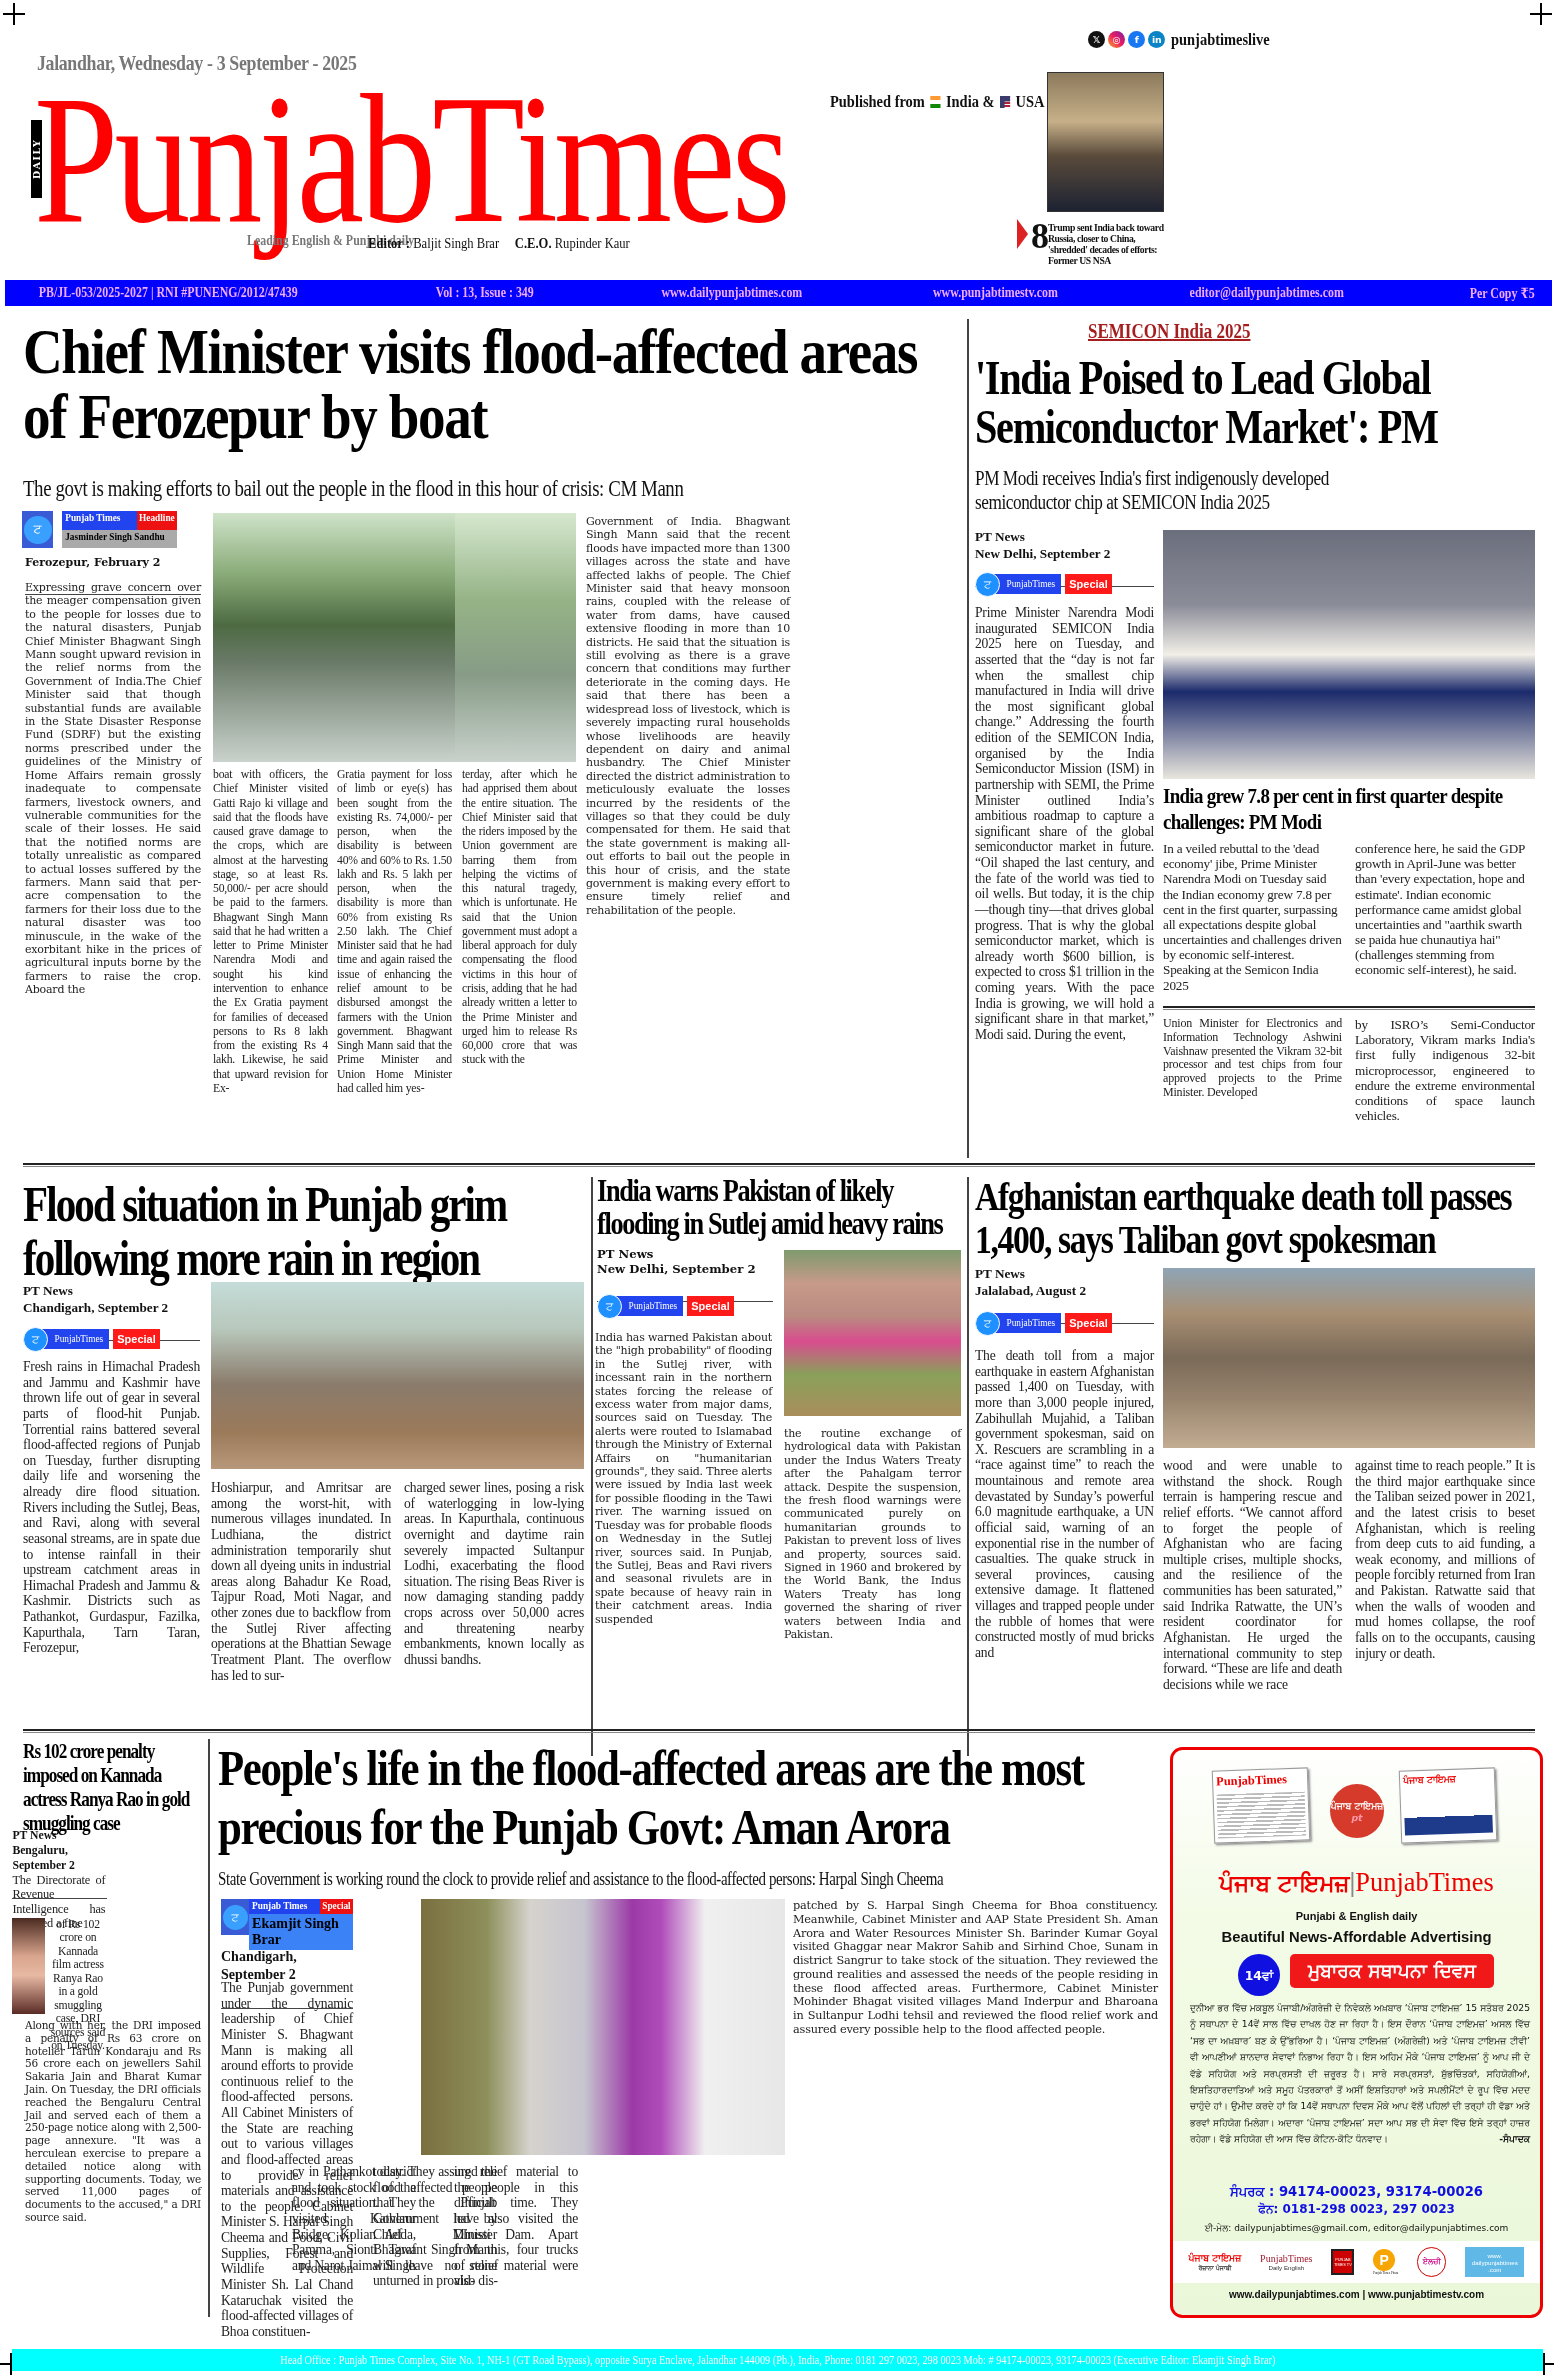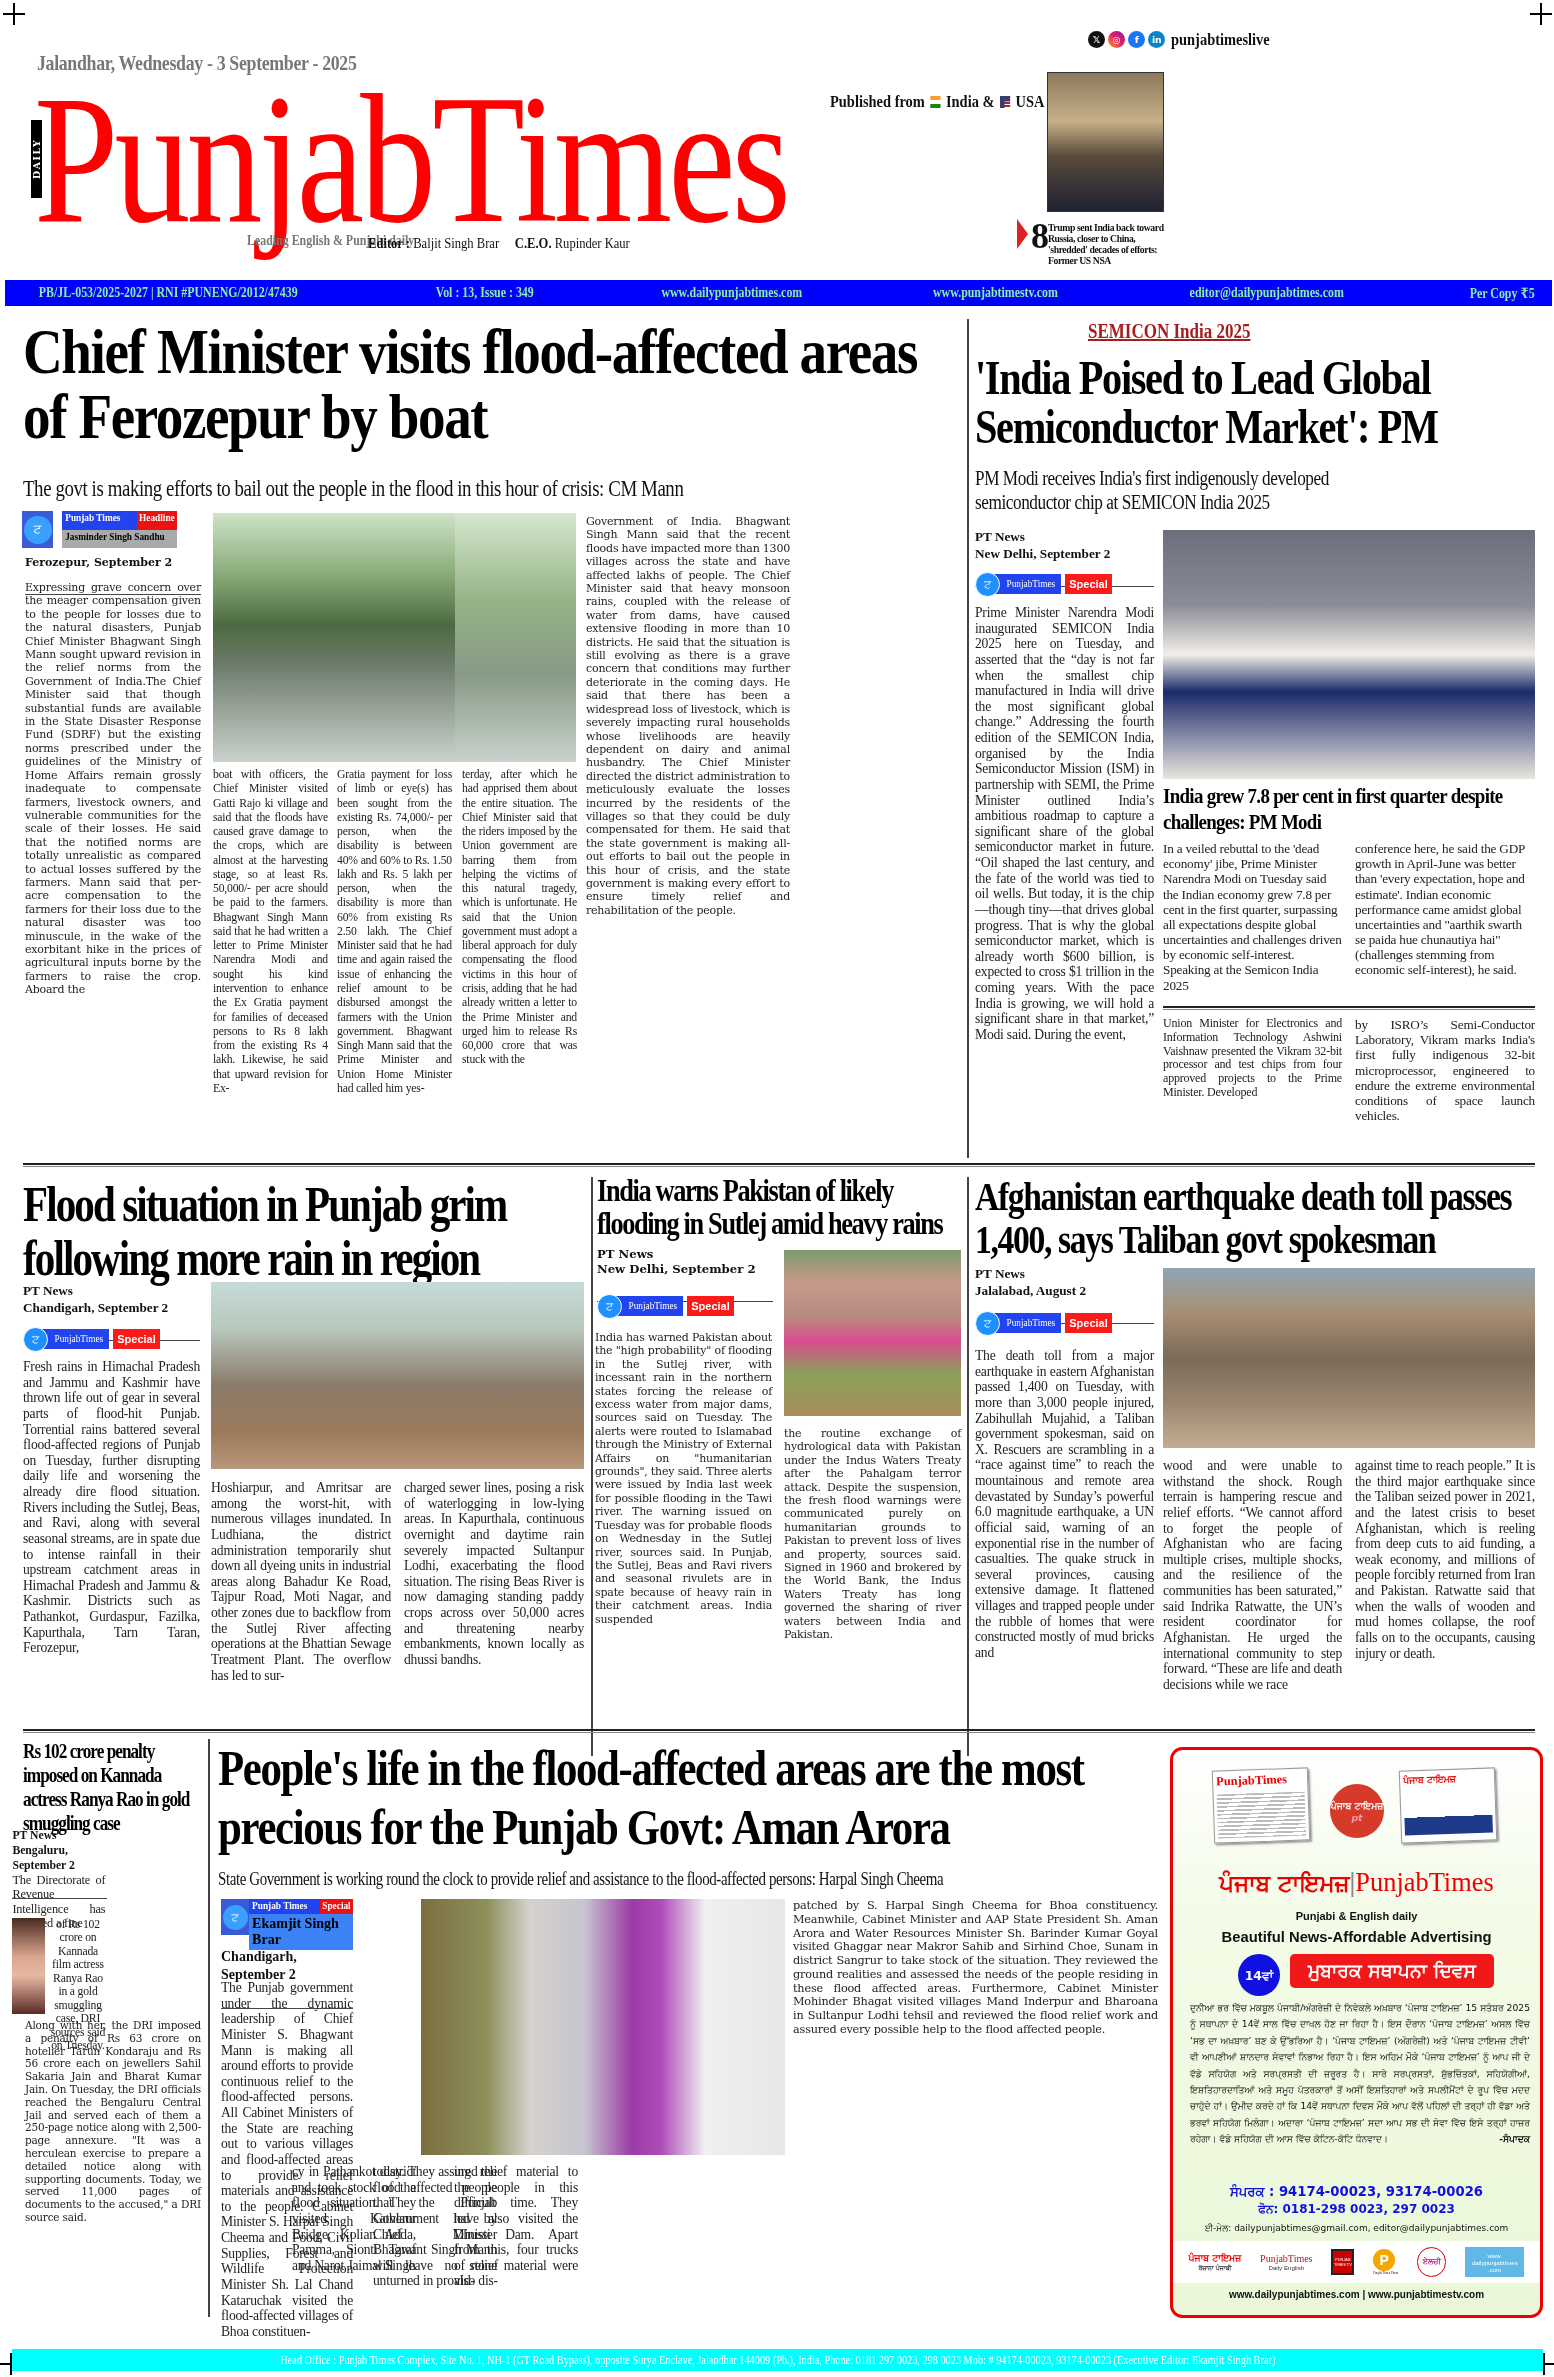--- a/index.html
+++ b/index.html
@@ -17,21 +17,21 @@
 .editor-line b{font-weight:bold}
 .social{left:1088px;top:29.5px;display:flex;align-items:center;gap:3.1px}
 .soc{width:17px;height:17px;border-radius:50%;color:#fff;font-size:9.3px;display:flex;align-items:center;justify-content:center;font-weight:bold;font-family:"DejaVu Sans",sans-serif}
 .social-handle{font-size:17px;font-weight:bold;margin-left:3.1px;transform:scaleX(.85);transform-origin:left}
 .published{left:830px;top:92px;font-size:17px;font-weight:bold;white-space:nowrap;transform:scaleX(.85);transform-origin:left;display:flex;align-items:center;gap:6.2px}
 .flag{display:inline-block;width:12.4px;height:12.4px}
 .teaser-img{left:1047px;top:72px;width:117px;height:140px;background:linear-gradient(180deg,#8c7a5c 0%,#c7b089 35%,#5a4b3b 60%,#1d2232 100%);border:1.6px solid #333}
 .teaser-arrow{left:1017px;top:219px;width:0;height:0;border-top:15.5px solid transparent;border-bottom:15.5px solid transparent;border-left:11px solid #d22}
 .teaser-num{left:1031px;top:215px;font-size:36px;font-weight:bold;font-family:"Liberation Serif",serif}
 .teaser-text{left:1048px;top:222px;width:128px;font-size:9.7px;line-height:1.15;font-weight:bold;letter-spacing:-0.4px}
-.bluebar{left:4.7px;top:280px;width:1547px;height:26.4px;background:#0000ff;color:#86efac;font-weight:bold;font-size:14px;display:flex;align-items:center;justify-content:space-between;padding:0 11px}
+.bluebar{left:4.7px;top:280px;width:1547px;height:26.4px;background:#0000ff;color:#f0abfc;font-weight:bold;font-size:14px;display:flex;align-items:center;justify-content:space-between;padding:0 11px}
 .bluebar span{transform:scaleX(.85);white-space:nowrap}
 .hdl{font-family:"Liberation Serif",serif;font-weight:bold;letter-spacing:-1.6px;line-height:1.02;color:#000}
 .sub{font-family:"Liberation Serif",serif;color:#111;letter-spacing:-0.5px}
 .body{font-family:"DejaVu Serif",serif;font-size:11px;line-height:1.22;text-align:justify;color:#222;letter-spacing:-0.2px}
 .body.narrow{font-family:"Liberation Serif",serif;font-size:13.2px;line-height:1.15}
 .dateline{font-weight:bold;font-size:13.2px;line-height:1.3;font-family:"Liberation Serif",serif;border-bottom:1.6px solid #444;padding-bottom:24px}
 .badge{display:flex;height:34px;font-family:"Liberation Serif",serif}
 .badge .logo{width:34px;height:34px;border-radius:50%;background:#1e90ff;border:1.6px solid #fff;color:#fff;font-size:15.5px;display:flex;align-items:center;justify-content:center;margin-right:-15.5px;z-index:2;position:relative}
 .badge .brand{background:#2244ee;color:#fff;font-size:10px;padding:0 6.2px 0 22px;display:flex;align-items:center}
 .badge .tag{background:#ff1a1a;color:#fff;font-weight:bold;font-size:12.4px;padding:0 4.7px;display:flex;align-items:center;margin-left:3.1px;font-family:"Liberation Sans",sans-serif}
@@ -103,21 +103,21 @@
 <div class="abs badge2" style="left:22px;top:511px">
   <div style="grid-row:1/3;width:31px;height:37px;background:#3a5bd6;display:flex;align-items:center;justify-content:center">
       <span class="badge-logo" style="width:28px;height:28px;border-radius:50%;background:#3aa0ff;color:#fff;display:flex;align-items:center;justify-content:center;font-size:12.4px">ਟ</span>
     </div>
   <div style="display:flex">
     <span style="background:#2244ee;color:#fff;font-size:9.3px;font-weight:bold;padding:2.3px 3.1px;flex:1">Punjab Times</span>
     <span style="background:#ee1111;color:#fff;font-size:9.3px;font-weight:bold;padding:2.3px 2.3px">Headline</span>
   </div>
   <span style="background:#aaa;color:#000;font-size:9.3px;font-weight:bold;padding:2.3px 3.1px">Jasminder Singh Sandhu</span>
 </div>
-<div class="abs dateline" style="left:25px;top:556px;width:176px;font-family:'DejaVu Serif',serif;font-size:11px">Ferozepur, September 2</div>
+<div class="abs dateline" style="left:25px;top:556px;width:176px;font-family:'DejaVu Serif',serif;font-size:11px">Ferozepur, February 2</div>
 <div class="abs body" style="left:25px;top:581px;width:176px">Expressing grave concern over the meager compensation given to the people for losses due to the natural disasters, Punjab Chief Minister Bhagwant Singh Mann sought upward revision in the relief norms from the Government of India.The Chief Minister said that though substantial funds are available in the State Disaster Response Fund (SDRF) but the existing norms prescribed under the guidelines of the Ministry of Home Affairs remain grossly inadequate to compensate farmers, livestock owners, and vulnerable communities for the scale of their losses. He said that the notified norms are totally unrealistic as compared to actual losses suffered by the farmers. Mann said that per-acre compensation to the farmers for their loss due to the natural disaster was too minuscule, in the wake of the exorbitant hike in the prices of agricultural inputs borne by the farmers to raise the crop. Aboard the</div>
 
 <div class="photo" style="left:213px;top:513px;width:242px;height:249px;background:linear-gradient(180deg,#cfe3c9 0%,#88aa77 25%,#4d6a42 45%,#6a7a68 60%,#9aa69a 80%,#c9d2cc 100%)"></div>
 <div class="abs body" style="left:213px;top:768px;width:115px;font-family:'Liberation Serif',serif;font-size:11.7px">boat with officers, the Chief Minister visited Gatti Rajo ki village and said that the floods have caused grave damage to the crops, which are almost at the harvesting stage, so at least Rs. 50,000/- per acre should be paid to the farmers. Bhagwant Singh Mann said that he had written a letter to Prime Minister Narendra Modi and sought his kind intervention to enhance the Ex Gratia payment for families of deceased persons to Rs 8 lakh from the existing Rs 4 lakh. Likewise, he said that upward revision for Ex-</div>
 <div class="abs body" style="left:337px;top:768px;width:115px;font-family:'Liberation Serif',serif;font-size:11.7px">Gratia payment for loss of limb or eye(s) has been sought from the existing Rs. 74,000/- per person, when the disability is between 40% and 60% to Rs. 1.50 lakh and Rs. 5 lakh per person, when the disability is more than 60% from existing Rs 2.50 lakh. The Chief Minister said that he had time and again raised the issue of enhancing the relief amount to be disbursed amongst the farmers with the Union government. Bhagwant Singh Mann said that the Prime Minister and Union Home Minister had called him yes-</div>
 <div class="abs body" style="left:462px;top:768px;width:115px;font-family:'Liberation Serif',serif;font-size:11.7px">terday, after which he had apprised them about the entire situation. The Chief Minister said that the riders imposed by the Union government are barring them from helping the victims of this natural tragedy, which is unfortunate. He said that the Union government must adopt a liberal approach for duly compensating the flood victims in this hour of crisis, adding that he had already written a letter to the Prime Minister and urged him to release Rs 60,000 crore that was stuck with the</div>
 <div class="photo" style="left:455px;top:513px;width:121px;height:249px;background:linear-gradient(180deg,#d6e8cf 0%,#95b386 35%,#879b86 65%,#c9d2cc 100%)"></div>
 <div class="abs body" style="left:586px;top:515px;width:204px">Government of India. Bhagwant Singh Mann said that the recent floods have impacted more than 1300 villages across the state and have affected lakhs of people. The Chief Minister said that heavy monsoon rains, coupled with the release of water from dams, have caused extensive flooding in more than 10 districts. He said that the situation is still evolving as there is a grave concern that conditions may further deteriorate in the coming days. He said that there has been a widespread loss of livestock, which is severely impacting rural households whose livelihoods are heavily dependent on dairy and animal husbandry. The Chief Minister directed the district administration to meticulously evaluate the losses incurred by the residents of the villages so that they could be duly compensated for them. He said that the state government is making all-out efforts to bail out the people in this hour of crisis, and the state government is making every effort to ensure timely relief and rehabilitation of the people.</div>
 
 <div class="vrule" style="left:967px;top:319px;height:839px"></div>

